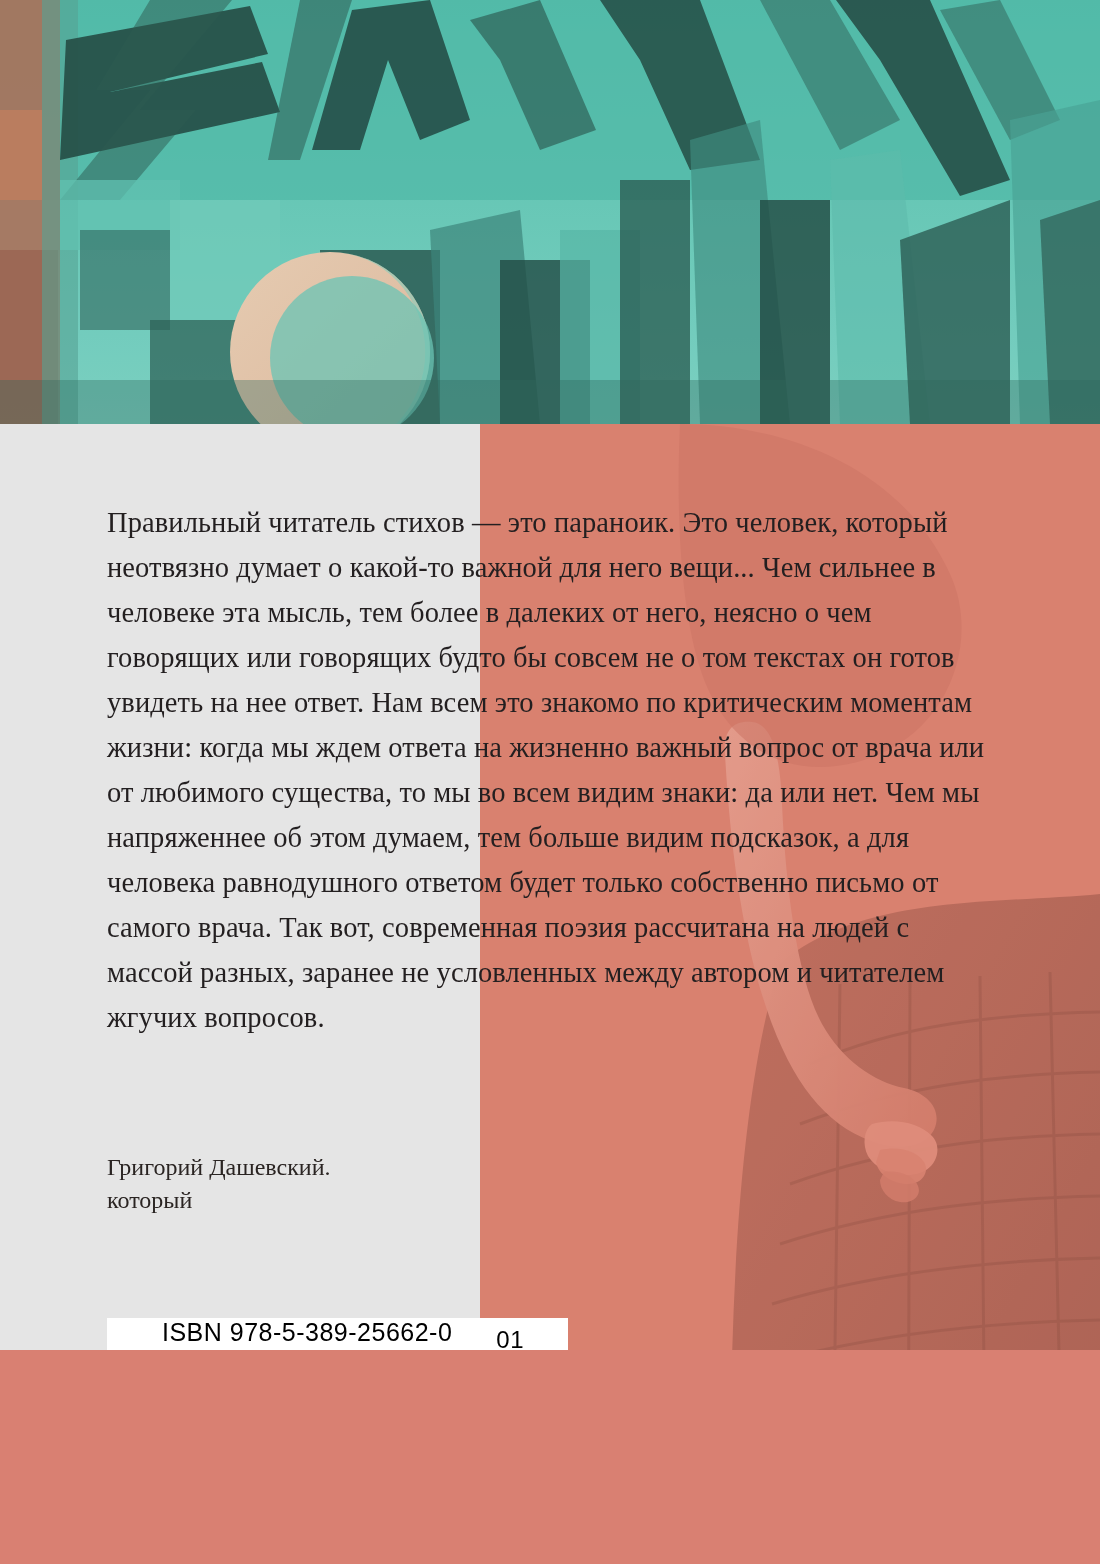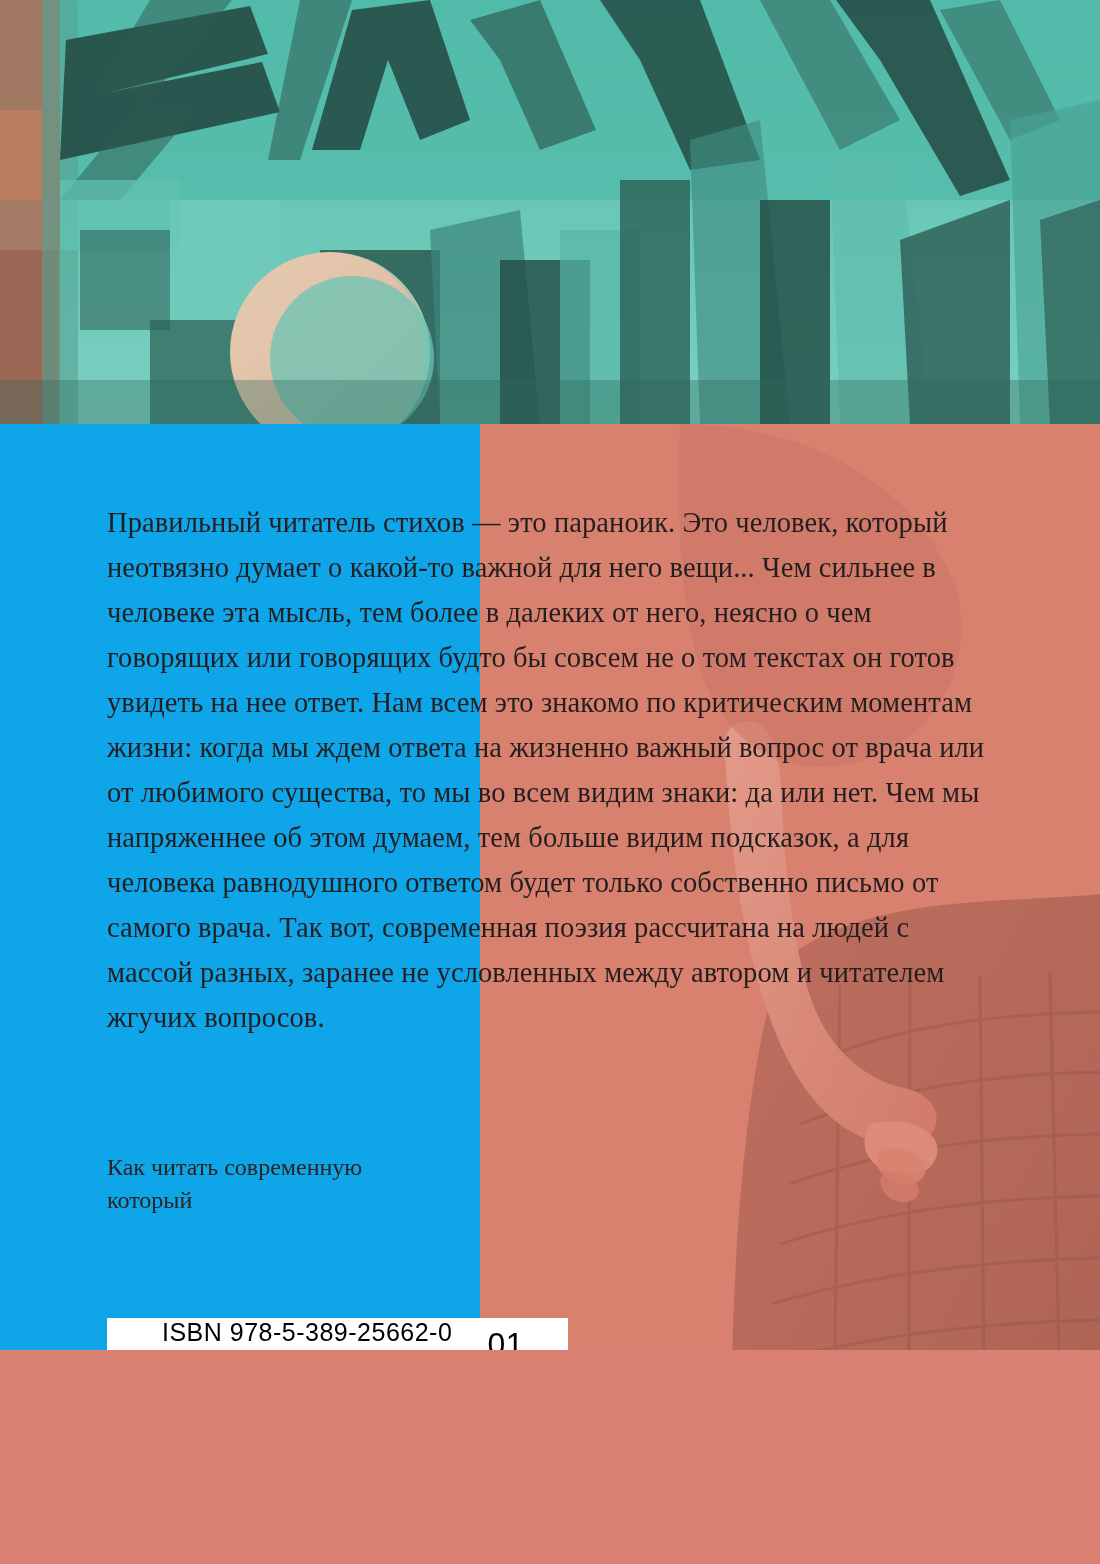--- a/index.html
+++ b/index.html
@@ -28,21 +28,21 @@
     background: #3f7d74;
   }
   .artwork svg { display:block; width:1100px; height:424px; }
 
   
   .panel {
     position: absolute;
     left: 0; top: 424px;
     width: 1100px;
     height: 926px;
-    background: #0ea5e9;
+    background: #e5e5e5;
     overflow: hidden;
   }
   
   .photo-ghost {
     position: absolute;
     right: 0; top: 0;
     width: 620px;
     height: 1140px;
     opacity: 1;
   }
@@ -95,21 +95,21 @@
     font-size: 25px;
     letter-spacing: .5px;
     color: #000;
     white-space: nowrap;
   }
   .addon-text {
     position: absolute;
     right: 44px;
     top: 8px;
     font-family: "Liberation Sans", sans-serif;
-    font-size: 32px;
+    font-size: 24px;
     letter-spacing: .5px;
     color: #000;
   }
   .bars-main {
     position: absolute;
     left: 26px;
     top: 42px;
     width: 330px;
     height: 104px;
   }
@@ -260,21 +260,21 @@
 
         <rect x="0" y="0" width="620" height="1140" fill="#d9816f" opacity=".30"></rect>
       </svg>
     </div>
 
     <div class="blurb">
       <p>Правильный читатель стихов — это параноик. Это человек, который неотвязно думает о какой-то важной для него вещи... Чем сильнее в человеке эта мысль, тем более в далеких от него, неясно о чем говорящих или говорящих будто бы совсем не о том текстах он готов увидеть на нее ответ. Нам всем это знакомо по критическим моментам жизни: когда мы ждем ответа на жизненно важный вопрос от врача или от любимого существа, то мы во всем видим знаки: да или нет. Чем мы напряженнее об этом думаем, тем больше видим подсказок, а для человека равнодушного ответом будет только собственно письмо от самого врача. Так вот, современная поэзия рассчитана на людей с массой разных, заранее не условленных между автором и читателем жгучих вопросов.</p>
     </div>
 
     <div class="attribution">
-      <div>Как читать современную</div>
+      <div>Григорий Дашевский.</div>
       <div>который</div>
     </div>
 
     <div class="barcode-block">
       <div class="barcode-inner">
         <div class="isbn-text">ISBN 978-5-389-25662-0</div>
         <div class="addon-text">01</div>
 
         <div class="bars-main">
           <svg width="330" height="104" viewBox="0 0 330 104">

